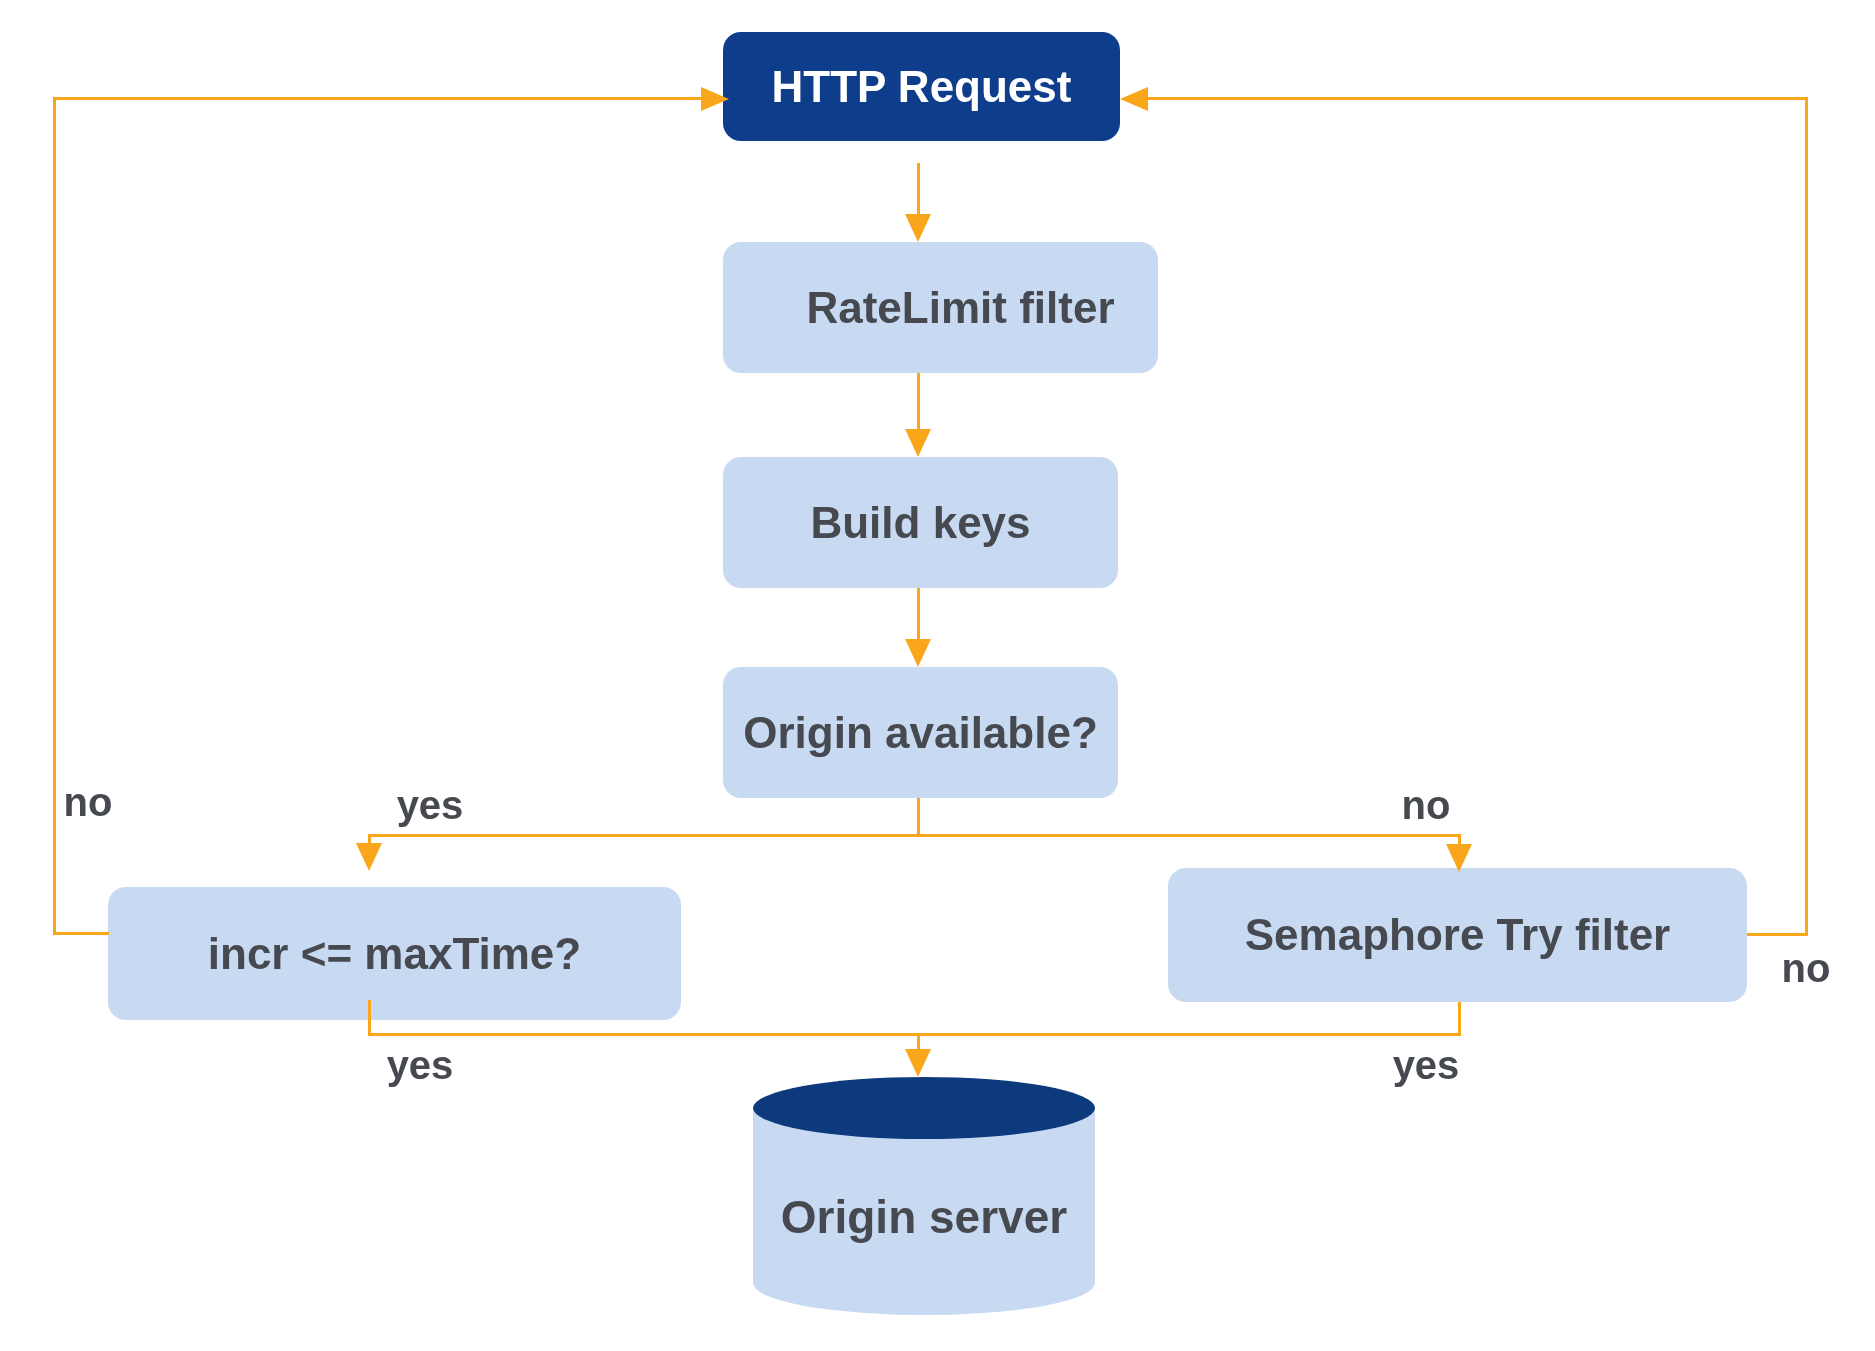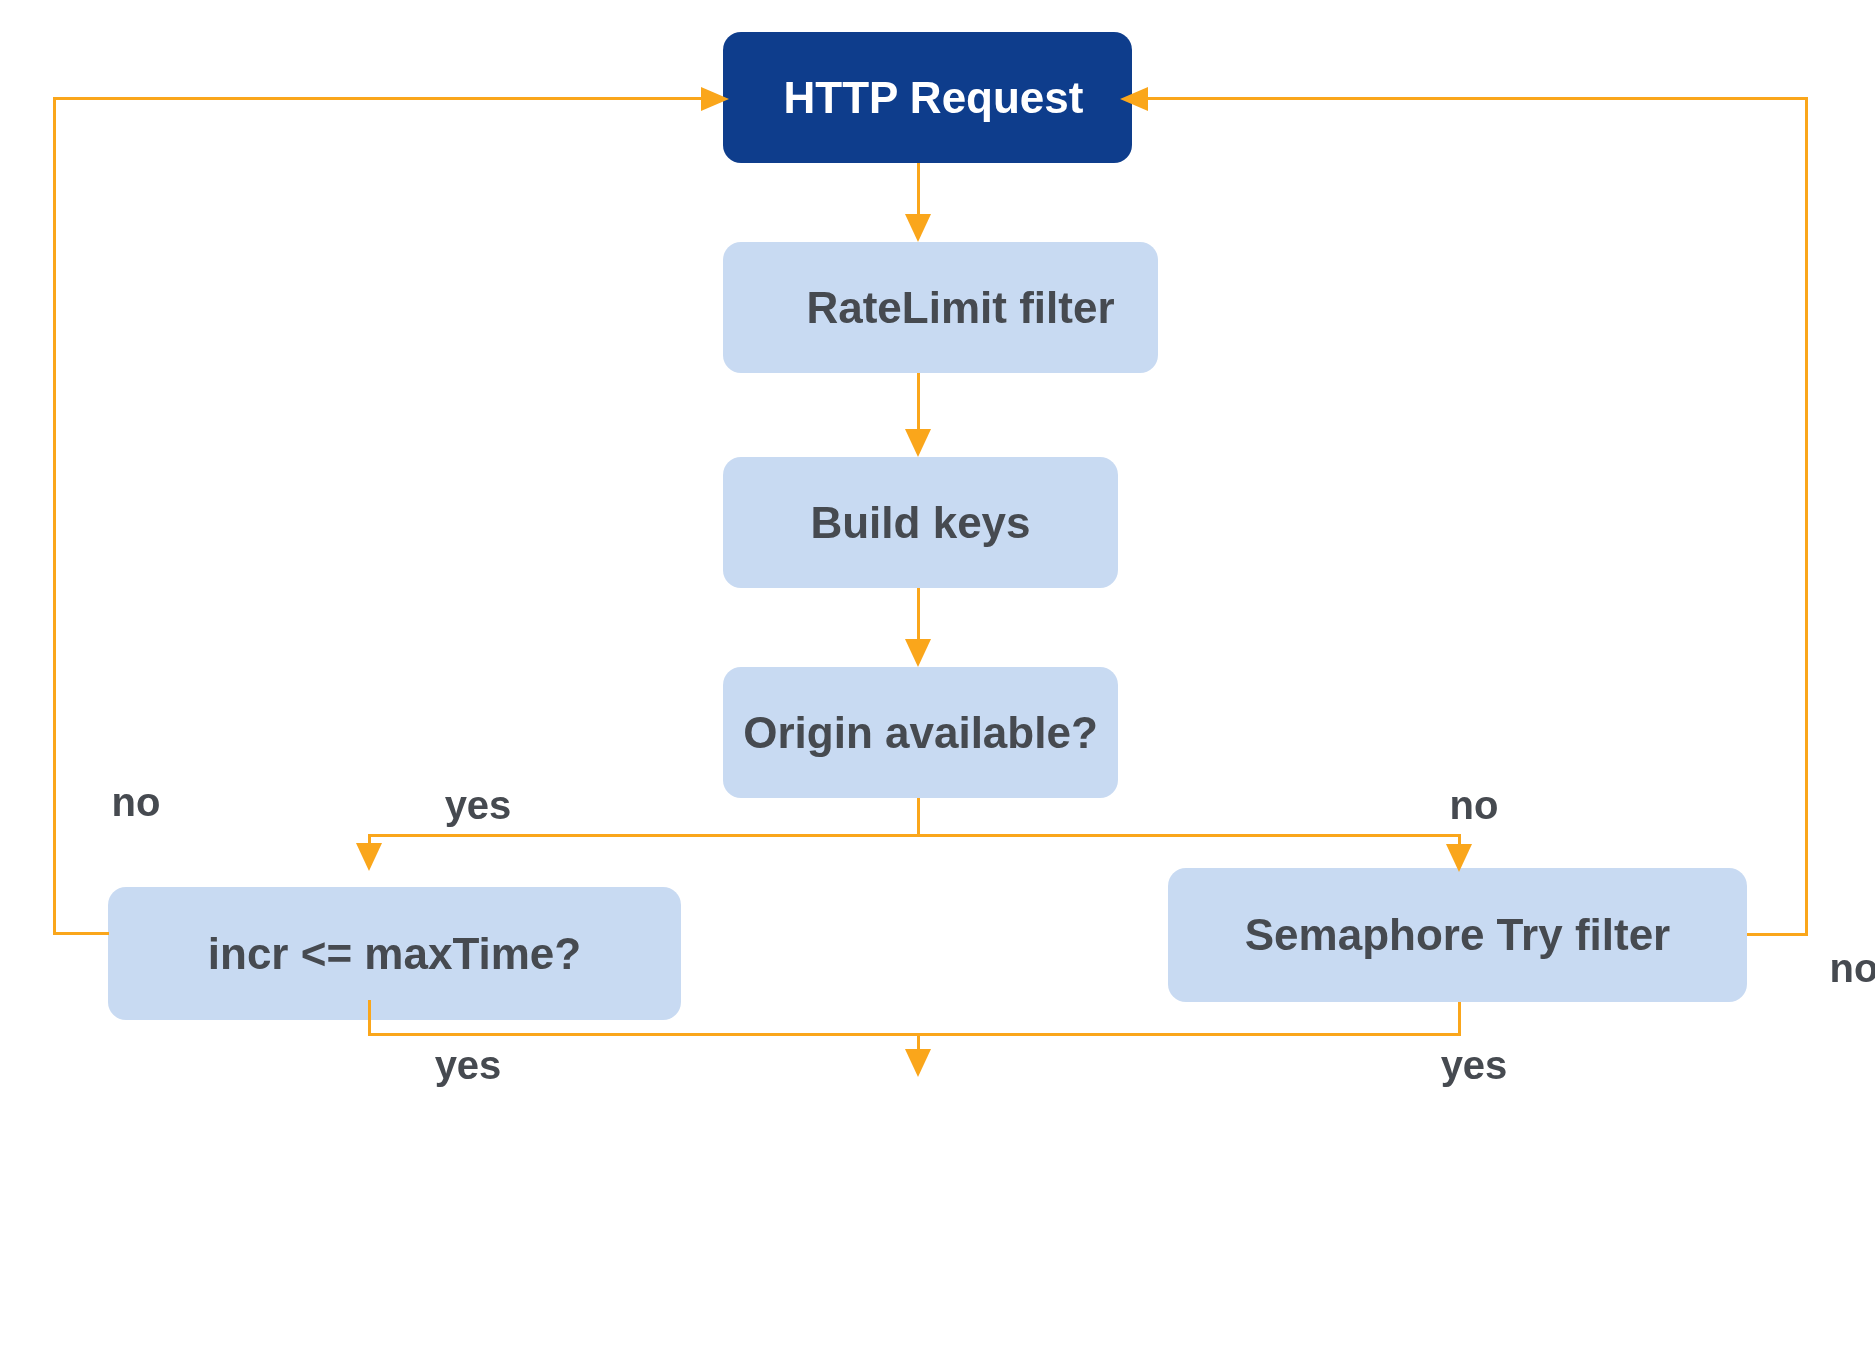--- a/index.html
+++ b/index.html
@@ -39,21 +39,20 @@
   .ah-down{border-left:13px solid transparent;border-right:13px solid transparent;border-top:28px solid var(--orange);}
   .ah-right{border-top:12px solid transparent;border-bottom:12px solid transparent;border-left:28px solid var(--orange);}
   .ah-left{border-top:12px solid transparent;border-bottom:12px solid transparent;border-right:28px solid var(--orange);}
   
   .edge-label{
     position:absolute;
     transform:translate(-50%,-50%);
     font-size:40px;font-weight:600;
     color:var(--text-dark);
     white-space:nowrap;
-    margin-left:48px;
   }
   
   .cylinder{position:absolute;left:753px;top:1077px;width:342px;height:238px;}
   .cyl-body{
     position:absolute;left:0;right:0;top:31px;bottom:0;
     background:var(--light-blue);
     border-radius:0 0 50% 50% / 0 0 32px 32px;
   }
   .cyl-top{
     position:absolute;left:0;top:0;width:342px;height:62px;
@@ -64,21 +63,21 @@
     position:absolute;left:0;right:0;top:62px;bottom:20px;
     display:flex;align-items:center;justify-content:center;
     color:var(--text-dark);font-size:46px;font-weight:600;
   }
 </style>
 </head>
 <body>
 
 <div class="canvas">
 
-  <div class="node primary" style="left:723px;top:32px;width:397px;height:131px;padding-left:12px;">
+  <div class="node primary" style="left:723px;top:32px;width:397px;height:109px;">
     <span>HTTP Request</span>
   </div>
 
   <div class="node" style="left:723px;top:242px;width:395px;height:131px;padding-left:40px;">
     <span>RateLimit filter</span>
   </div>
 
   <div class="node" style="left:723px;top:457px;width:395px;height:131px;">
     <span>Build keys</span>
   </div>
@@ -88,20 +87,27 @@
   </div>
 
   <div class="node" style="left:108px;top:867px;width:573px;height:133px;margin-top:20px;">
     <span>incr &lt;= maxTime?</span>
   </div>
 
   <div class="node" style="left:1168px;top:868px;width:579px;height:134px;">
     <span>Semaphore Try filter</span>
   </div>
 
+  <div class="cylinder">
+    <div class="cyl-body"></div>
+    <div class="cyl-top"></div>
+    <div class="cyl-label">
+      <span>Origin server</span>
+    </div>
+  </div>
 
   <div class="vline" style="left:917px;top:163px;height:55px;"></div>
   <div class="ah ah-down" style="left:905px;top:214px;"></div>
 
   <div class="vline" style="left:917px;top:373px;height:58px;"></div>
   <div class="ah ah-down" style="left:905px;top:429px;"></div>
 
   <div class="vline" style="left:917px;top:588px;height:54px;"></div>
   <div class="ah ah-down" style="left:905px;top:639px;"></div>
 

